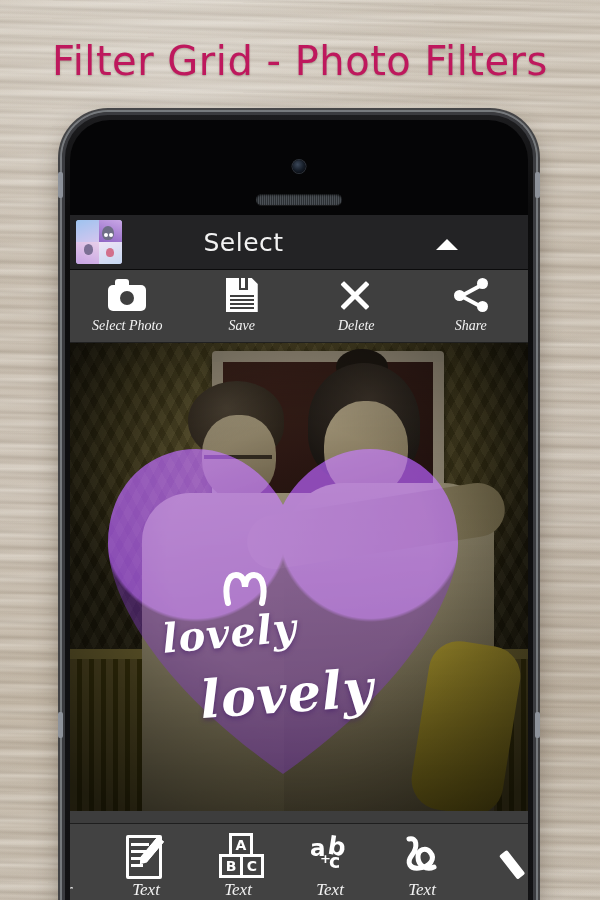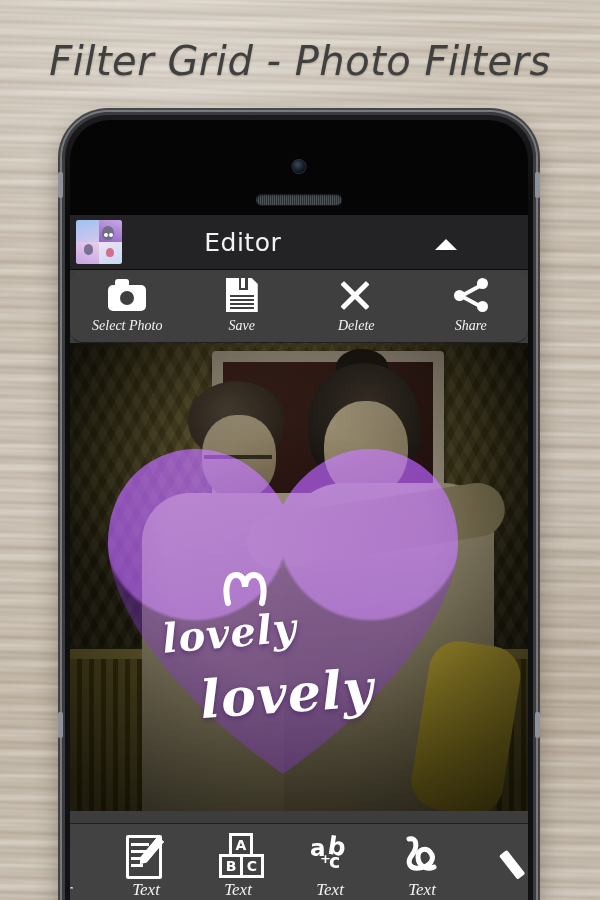--- a/index.html
+++ b/index.html
@@ -36,29 +36,28 @@
     content:"";position:absolute;inset:0;
     background:
       radial-gradient(ellipse 70% 40% at 30% 12%, rgba(255,255,255,0.25), rgba(255,255,255,0) 70%),
       radial-gradient(ellipse 60% 50% at 85% 70%, rgba(90,72,52,0.10), rgba(0,0,0,0) 70%);
   }
 
   
   #app-title{
     position:absolute;top:38px;left:0;width:600px;
     text-align:center;
-    color:#404040;
+    color:#be185d;
     font-family:"DejaVu Sans", sans-serif;
     font-size:40px;
     font-weight:400;
     letter-spacing:0.5px;
     text-shadow:0 1px 2px rgba(90,75,55,0.35);
     white-space:nowrap;
     z-index:5;
-    font-style:italic;
   }
 
   
   #phone{
     position:absolute;left:62px;top:112px;width:474px;height:800px;
     border-radius:46px 46px 0 0;
     background:linear-gradient(180deg,#1d1d1f 0%,#0c0c0d 12%,#121214 100%);
     box-shadow:0 0 0 1px rgba(255,255,255,0.10) inset,
                0 10px 26px rgba(40,30,20,0.45);
     z-index:6;
@@ -135,21 +134,20 @@
     position:absolute;left:50%;bottom:-8px;transform:translateX(-50%);
     width:0;height:0;border-left:11px solid transparent;border-right:11px solid transparent;
     border-bottom:11px solid #ffffff;
   }
 
   
   #top-toolbar{
     position:relative;height:72px;background:#3f3f3f;
     display:flex;align-items:flex-start;
     border-bottom:1px solid #202020;
-    border-radius:13px;
   }
   .tool-btn{
     flex:1 1 0;height:72px;position:relative;
     display:flex;flex-direction:column;align-items:center;justify-content:flex-start;
     padding-top:6px;box-sizing:border-box;
   }
   .tool-label{
     color:#f4f4f4;font-family:"Liberation Serif", serif;font-style:italic;
     font-size:14px;position:absolute;bottom:8px;white-space:nowrap;
   }
@@ -308,21 +306,21 @@
         <div class="ic-q ic-q3"></div>
         <div class="ic-q ic-q4"></div>
         <div class="ic-blob ic-b1">
             <span class="ic-eye" style="left:2px;top:7px;"></span>
             <span class="ic-eye" style="left:7px;top:7px;"></span>
           </div>
         <div class="ic-blob ic-b2"></div>
         <div class="ic-blob ic-b3"></div>
       </div>
       <div class="nav-tab">
-        <span>Editor</span>
+        <span>Select</span>
       </div>
       <div class="nav-tab">
         <div id="nav-pointer"></div>
       </div>
     </div>
 
     <div id="top-toolbar">
 
       <div class="tool-btn">
         <div class="tool-icon">

